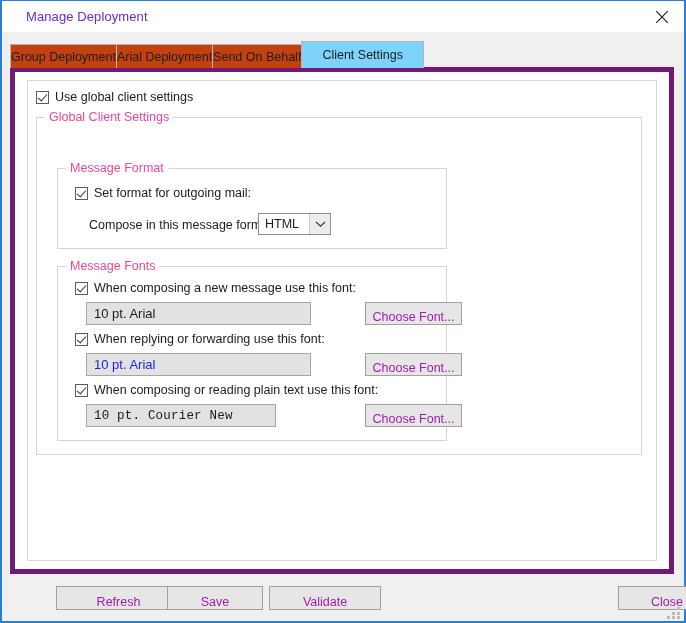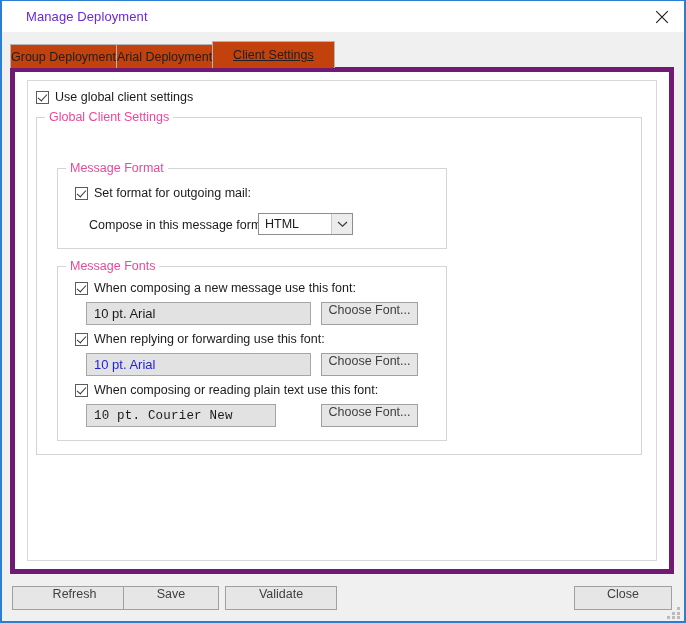--- a/index.html
+++ b/index.html
@@ -85,27 +85,26 @@
     align-items: center;
     justify-content: center;
     padding: 0 0;
     font-size: 12.5px;
     color: #202020;
     margin-right: -1px;
     cursor: default;
     position: relative;
   }
   .tab.active {
-    background: #c2410c;
+    background: #7dd3fc;
     height: 27px;
     margin-top: -3px;
     z-index: 5;
     border-color: #b4b4b4;
     padding: 0 20px;
-    text-decoration: underline;
   }
 
   
   .tabpage {
     position: absolute;
     left: 8px;
     top: 35px;
     right: 10px;
     bottom: 47px;
     background: #ffffff;
@@ -191,26 +190,27 @@
   .ro-field.blue { color: #2222dd; }
   .ro-field.mono { font-family: "Liberation Mono", monospace; font-size: 12.5px; letter-spacing: 0.2px; }
 
   
   .btn {
     box-sizing: border-box;
     border: 1px solid #a0a0a0;
     background: #e6e6e6;
     height: 23px;
     display: flex;
-    align-items: flex-start;
+    align-items: flex-end;
     justify-content: center;
     font-size: 12.5px;
-    color: #404040;
-    cursor: default;
-    white-space: nowrap;
+    color: #a21caf;
+    cursor: default;
+    white-space: nowrap;
+    margin-left: 44px;
   }
 
   
   .combo {
     box-sizing: border-box;
     border: 1px solid #8d8d8d;
     background: #ffffff;
     height: 22px;
     display: flex;
     align-items: stretch;
@@ -281,20 +281,23 @@
 
   <div class="client-area">
 
     <div class="tabstrip">
       <div class="tab">
         <span>Group Deployment</span>
       </div>
       <div class="tab">
         <span>Arial Deployment</span>
       </div>
+      <div class="tab">
+        <span>Send On Behalf</span>
+      </div>
       <div class="tab active">
         <span>Client Settings</span>
       </div>
     </div>
 
     <div class="tabpage">
       <div class="tabpage-inner">
 
         <div class="cb-row" style="position:absolute; left:8px; top:9px;">
           <span class="cb checked"></span>
@@ -308,21 +311,21 @@
           <div class="group" style="left:20px; top:50px; width:390px; height:81px;">
             <span class="group-title">Message Format</span>
 
             <div class="cb-row" style="position:absolute; left:17px; top:17px;">
               <span class="cb checked"></span>
               <span class="cb-label">Set format for outgoing mail:</span>
             </div>
 
             <span class="lbl" style="position:absolute; left:31px; top:49px;">Compose in this message format:</span>
 
-            <div class="combo" style="position:absolute; left:200px; top:44px; width:95px;">
+            <div class="combo" style="position:absolute; left:200px; top:44px; width:73px;">
               <span class="combo-value">HTML</span>
               <span class="combo-arrow">
                 <svg width="11" height="8" viewBox="0 0 11 8">
                   <path d="M1,2 L5.5,6.2 L10,2" stroke="#3a3a3a" stroke-width="1.2" fill="none"></path>
                 </svg>
               </span>
             </div>
           </div>
 
           <div class="group" style="left:20px; top:148px; width:390px; height:175px;">

